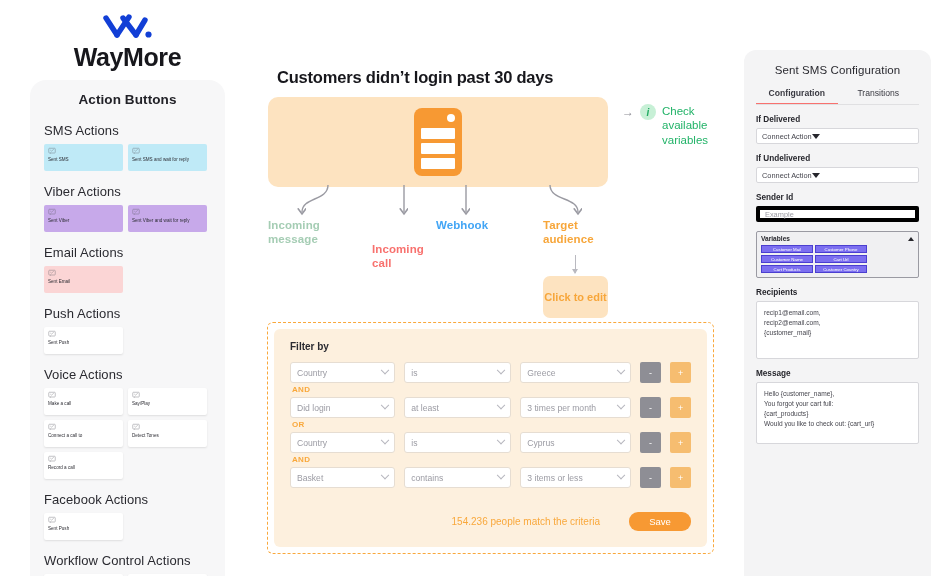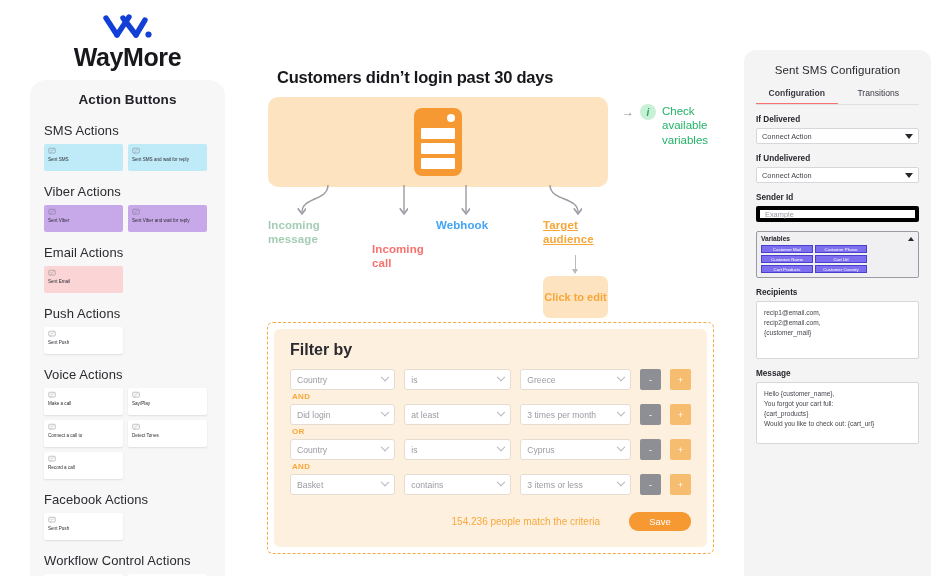--- a/index.html
+++ b/index.html
@@ -104,21 +104,21 @@
   .trigger-row {
     position: absolute; left: 268px; top: 218px; width: 360px;
     display: flex;
   }
   .trigger {
     font-size: 11.5px; line-height: 1.25; font-weight: bold; letter-spacing: .1px;
   }
   .t-msg  { position:absolute; left: 0px;   width: 72px; color: #a5cdb4; }
   .t-call { position:absolute; left: 104px; width: 66px; color: #f8716e; margin-top: 24px; }
   .t-hook { position:absolute; left: 168px; width: 72px; color: #42a5f5; }
-  .t-aud  { position:absolute; left: 275px; width: 74px; color: #f7a63a; text-decoration: underline; }
+  .t-aud  { position:absolute; left: 275px; width: 74px; color: #f7a63a; }
 
   .stem { position: absolute; left: 575px; top: 255px; width: 1px; height: 18px; background: #b9b9c0; }
   .stem:after {
     content:''; position:absolute; left:-3px; bottom:-1px;
     border-left:3.5px solid transparent; border-right:3.5px solid transparent;
     border-top:5px solid #b9b9c0;
   }
   .edit-bubble {
     position: absolute; left: 543px; top: 276px;
     width: 65px; height: 42px;
@@ -137,21 +137,21 @@
     border-radius: 6px;
     padding: 6px;
   }
   .filter-inner {
     width: 100%; height: 100%;
     background: #fdf0de; border-radius: 6px;
     padding: 12px 16px;
     position: relative;
   }
   .filter-title {
-    font-size: 16px; font-weight: bold; color: #2a2a30; margin-bottom: 10px;
+    font-size: 10px; font-weight: bold; color: #2a2a30; margin-bottom: 10px;
   }
   .f-row { display: flex; align-items: center; gap: 9px; margin-bottom: 2px; }
   .f-sel {
     height: 21px; background: #fff; border: 1px solid #e6ddd2; border-radius: 3px;
     display: flex; align-items: center; justify-content: space-between;
     padding: 7px 6px; cursor: pointer;
   }
   .f-sel .v { font-size: 8.6px; color: #9b9ba3; white-space: nowrap; }
   .f-sel .caret {
     width: 6px; height: 6px; border-right: 1.1px solid #b6b6be;
@@ -192,21 +192,21 @@
   }
   .cfg-tabs { display: flex; border-bottom: 1px solid #e0e0e2; }
   .cfg-tab {
     flex: 1; text-align: center; font-size: 8.6px; color: #3a3a42;
     padding-bottom: 5px; cursor: pointer;
   }
   .cfg-tab.active { border-bottom: 1.6px solid #f8716e; font-weight: bold; }
   .cfg-label { font-size: 8.2px; font-weight: bold; color: #26262c; margin: 10px 0 4px 0; }
   .cfg-select {
     height: 16px; background: #fff; border: 1px solid #d7d7db; border-radius: 2px;
-    display: flex; align-items: center; justify-content: space-between;
+    display: flex; align-items: center; 
     padding: 0 5px; cursor: pointer;
   }
   .cfg-select .v { font-size: 7.4px; color: #46464e; }
   .tri-down {
     width: 0; height: 0; border-left: 4px solid transparent;
     border-right: 4px solid transparent; border-top: 5px solid #26262c;
   }
   .cfg-input {
     height: 16px; background: #fff; border: 4px solid #000000; border-radius: 2px;
     display: flex; align-items: center; padding: 0 5px;

